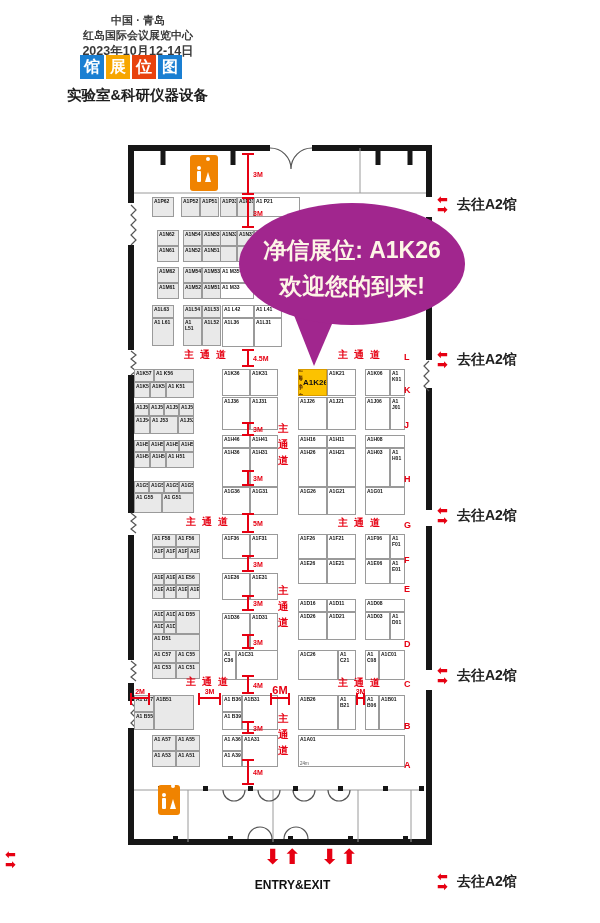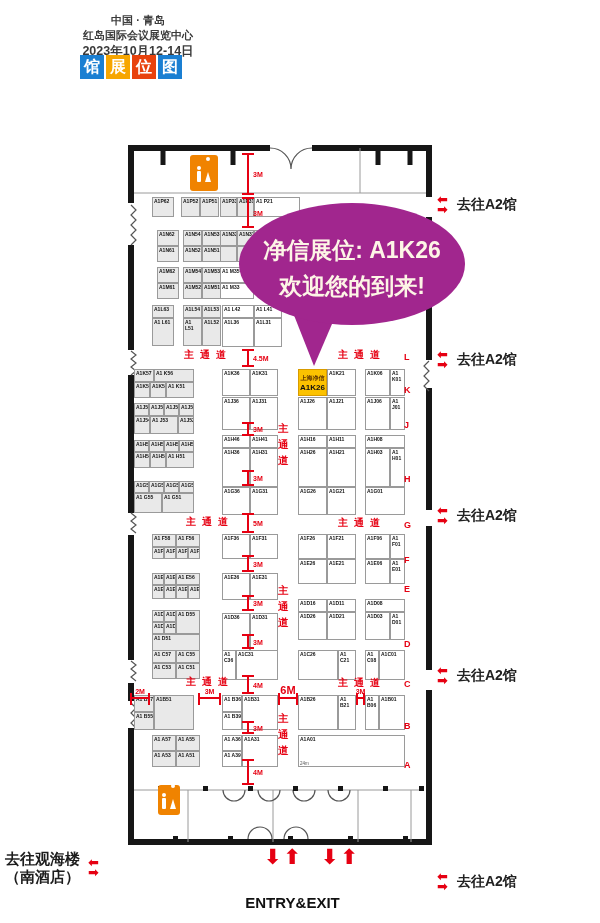--- a/index.html
+++ b/index.html
@@ -30,21 +30,21 @@
   .walls{position:absolute;left:0;top:0;}
   .w{stroke:var(--wall);stroke-width:6;fill:none;}
   .w5{stroke:var(--wall);stroke-width:5;fill:none;}
   .t{stroke:#9a9a9a;stroke-width:1;fill:none;}
   .t2{stroke:#555;stroke-width:1.2;fill:none;}
 
   .booth{position:absolute;background:#fff;border:1px solid #9a9a9a;box-sizing:border-box;overflow:hidden;}
   .booth.gray{background:#e9e9e9;}
   .bl{display:block;font-size:5px;line-height:1.15;color:#111;padding:1px 0 0 1px;font-weight:600;}
   .size-lb{position:absolute;left:1px;bottom:0;font-size:4.5px;color:#555;}
-  .booth.hl{background:var(--hl);border:1px solid #d89b00;display:flex;flex-direction:column;
+  .booth.hl{background:var(--hl);border:1px solid #d89b00;display:flex;flex-direction:row;
             align-items:center;justify-content:center;z-index:3;}
   .hl-co{font-size:6px;font-weight:bold;color:#5a3000;}
   .hl-id{font-size:8px;font-weight:bold;color:#111;}
 
   .aisle{position:absolute;color:var(--red);font-weight:bold;font-size:10px;
          letter-spacing:6px;white-space:nowrap;z-index:2;}
   .aisle.v{letter-spacing:0;white-space:pre-line;font-size:10.5px;line-height:1.5;width:12px;}
   .rl{position:absolute;left:276px;color:var(--red);font-weight:bold;font-size:9px;z-index:2;}
 
   .mk{position:absolute;z-index:2;}
@@ -74,41 +74,42 @@
   .bt{font-size:23px;font-weight:bold;fill:#fdf5e6;font-family:"Liberation Sans","DejaVu Sans",sans-serif;}
 
   
   .sign-a2{position:absolute;display:flex;align-items:center;gap:9px;z-index:10;}
   .dbl{display:flex;flex-direction:column;line-height:0.8;color:var(--red);font-size:13px;font-weight:bold;}
   .sign-txt{font-size:14px;font-weight:bold;color:#222;white-space:nowrap;}
   .entry-arrows{left:252px;top:845px;width:120px;text-align:center;color:var(--red);
                 font-size:21px;font-weight:bold;letter-spacing:2px;word-spacing:10px;}
   .entry-block{left:230px;top:878px;width:125px;text-align:center;color:#111;}
   .entry-cn{font-size:17px;font-weight:bold;letter-spacing:3px;}
-  .entry-en{font-size:15px;font-weight:bold;margin-top:16px;}
+  .entry-en{font-size:12px;font-weight:bold;}
   .guanhai{left:5px;top:850px;display:flex;align-items:center;gap:8px;}
   .gh-lines{text-align:center;color:#1d1d1d;font-weight:bold;font-size:15px;line-height:1.2;}
 </style>
 </head>
 <body>
 
 <div class="page">
 
   <div class="abs hdr-lines">
     <div class="hl1">中国 · 青岛</div>
     <div class="hl2">红岛国际会议展览中心</div>
     <div class="hl3">2023年10月12-14日</div>
   </div>
   <div class="abs tiles">
       <div class="tile" style="background: rgb(26, 127, 210);">馆</div>
       <div class="tile" style="background: rgb(247, 166, 0);">展</div>
       <div class="tile" style="background: rgb(232, 66, 13);">位</div>
       <div class="tile" style="background: rgb(26, 127, 210);">图</div>
     </div>
   <div class="abs subtitle">
+    <div class="sub1">实验室&amp;科研仪器设备</div>
   </div>
 
   <div class="abs map">
 
     <svg class="walls" width="304" height="700" viewBox="0 0 304 700">
       <path class="w" d="M0,3 H142 M184,3 H304"></path>
       <path class="w" d="M3,0 V58 M3,100 V205 M3,230 V368 M3,390 V515 M3,538 V556 M3,583 V700"></path>
       <path class="w" d="M301,0 V52 M301,72 V215 M301,243 V365 M301,381 V525 M301,545 V700"></path>
       <path class="w" d="M0,697 H304"></path>
       <path class="w5" d="M35,3 V20 M105,3 V20 M250,3 V20 M282,3 V20"></path>
@@ -667,21 +668,21 @@
         </div>
         <div class="mk mkv" style="top: 614px; height: 26px;">
           <span class="t">4M</span>
         </div>
         <div class="mk mkh" style="left: 2px; width: 20px;">
           <span class="t">2M</span>
         </div>
         <div class="mk mkh" style="left: 70px; width: 23px;">
           <span class="t">3M</span>
         </div>
-        <div class="mk mkh big" style="left: 150px; width: 20px;">
+        <div class="mk mkh big" style="left: 142px; width: 20px;">
           <span class="t">6M</span>
         </div>
         <div class="mk mkh" style="left: 228px; width: 9px;">
           <span class="t">3M</span>
         </div>
       </div>
     <div>
         <div class="rl" style="top: 207px;">L</div>
         <div class="rl" style="top: 240px;">K</div>
         <div class="rl" style="top: 275px;">J</div>
@@ -740,23 +741,19 @@
         <span class="sign-txt">去往A2馆</span>
       </div>
     </div>
 
   <div class="abs entry-arrows">⬇⬆ ⬇⬆</div>
   <div class="abs entry-block">
     <div class="entry-en">ENTRY&amp;EXIT</div>
   </div>
 
   <div class="abs guanhai">
-    <div class="gh-lines">
-      <div>去往观海楼</div>
-      <div>（南酒店）</div>
-    </div>
     <span class="dbl">
         <span>⬅</span>
         <span>➡</span>
       </span>
   </div>
 
 </div>
 
 </body></html>

